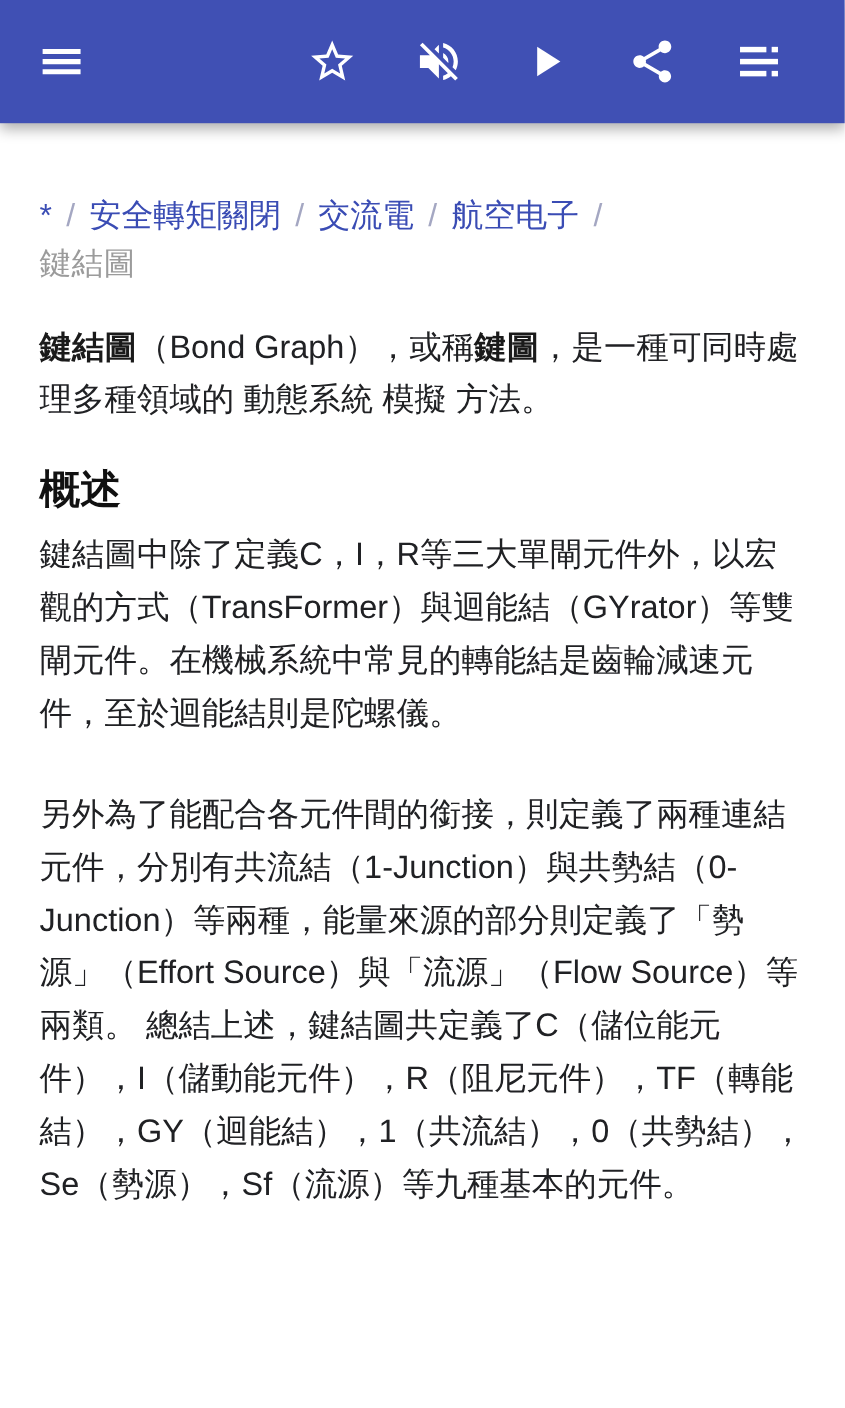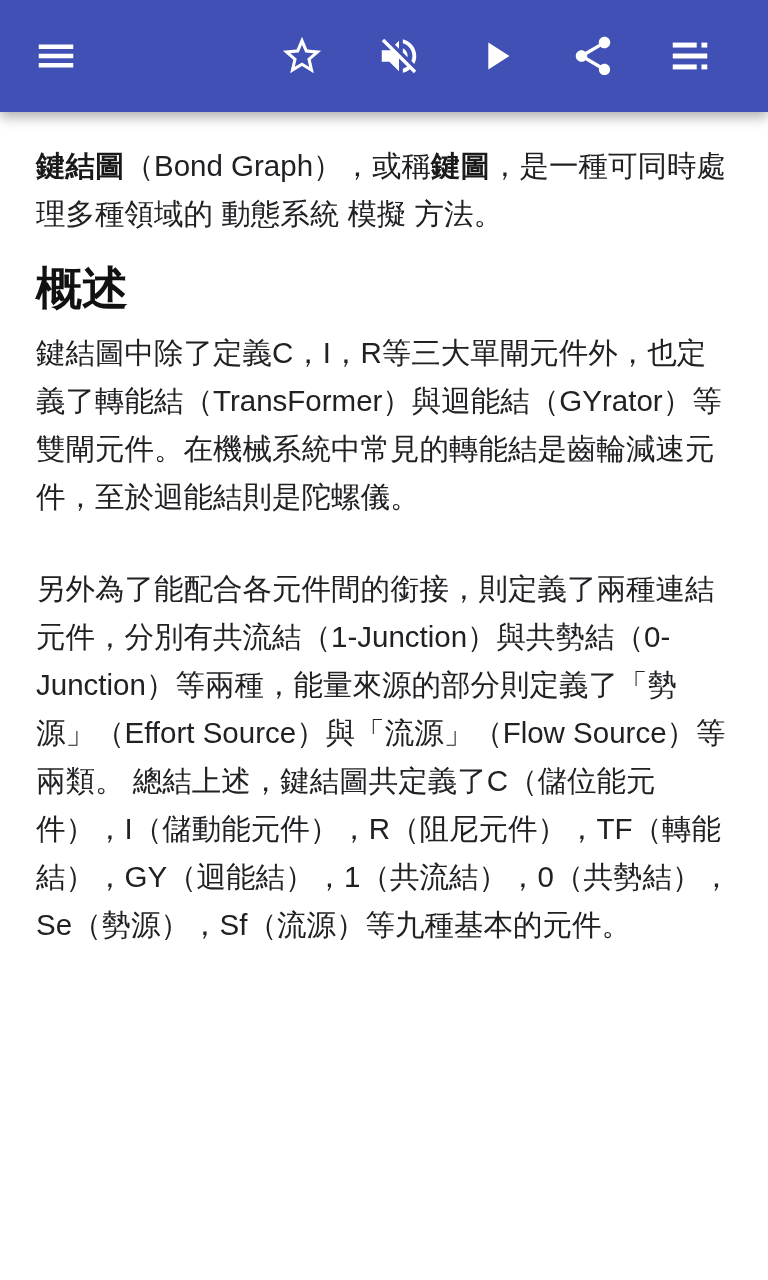--- a/index.html
+++ b/index.html
@@ -24,29 +24,29 @@
   .appbar-right{display:flex;align-items:center;gap:49px;}
   
   .content{padding:0 36px;box-sizing:border-box;}
   .breadcrumb{
     margin-top:62px;
     font-size:29px;line-height:44px;
   }
   .breadcrumb a{text-decoration:none;color:#3a4cb4;}
   .crumb-sep{color:#a4a7c2;margin:0 13px;}
   .crumb-current{display:block;color:#9b9b9b;}
-  .lead{margin:30px 0 24px;}
+  .lead{margin:30px 0 36px;}
   .lead b{font-weight:700;color:#1a1a1a;}
   p{
     font-size:29.5px;line-height:48px;color:#202124;
     margin:0 0 44px;text-align:left;
     overflow-wrap:break-word;
   }
   h2{
-    font-size:46px;line-height:1.15;color:#111111;
+    font-size:37px;line-height:1.15;color:#111111;
     font-weight:700;margin:24px 0 14px;
   }
 </style>
 </head>
 <body>
 
 <div class="screen">
 
   <header class="appbar">
     <button class="iconbtn">
@@ -83,22 +83,26 @@
           <rect x="3" y="10.7" width="18" height="2.6"></rect>
           <rect x="3" y="16.4" width="12.5" height="2.6"></rect>
           <rect x="18" y="16.4" width="3" height="2.6"></rect>
         </svg>
       </button>
     </div>
   </header>
 
   <main class="content">
 
+    <nav class="breadcrumb">
+      <a href="#">*</a><span class="crumb-sep">/</span><a href="#">安全轉矩關閉</a><span class="crumb-sep">/</span><a href="#">交流電</a><span class="crumb-sep">/</span><a href="#">航空电子</a><span class="crumb-sep">/</span>
+      <span class="crumb-current">鍵結圖</span>
+    </nav>
 
     <p class="lead"><b>鍵結圖</b><span>（Bond Graph），或稱</span><b>鍵圖</b><span>，是一種可同時處理多種領域的 動態系統 模擬 方法。</span></p>
 
     <h2>概述</h2>
 
-    <p>鍵結圖中除了定義C，I，R等三大單閘元件外，也定義了轉能結（TransFormer）與迴能結（GYrator）等雙閘元件。在機械系統中常見的轉能結是齒輪減速元件，至於迴能結則是陀螺儀。</p>
+    <p>鍵結圖中除了定義C，I，R等三大單閘元件外，以宏觀的方式（TransFormer）與迴能結（GYrator）等雙閘元件。在機械系統中常見的轉能結是齒輪減速元件，至於迴能結則是陀螺儀。</p>
     <p>另外為了能配合各元件間的銜接，則定義了兩種連結元件，分別有共流結（1-Junction）與共勢結（0-Junction）等兩種，能量來源的部分則定義了「勢源」（Effort Source）與「流源」（Flow Source）等兩類。 總結上述，鍵結圖共定義了C（儲位能元件），I（儲動能元件），R（阻尼元件），TF（轉能結），GY（迴能結），1（共流結），0（共勢結），Se（勢源），Sf（流源）等九種基本的元件。</p>
 
   </main>
 </div>
 
 </body></html>

